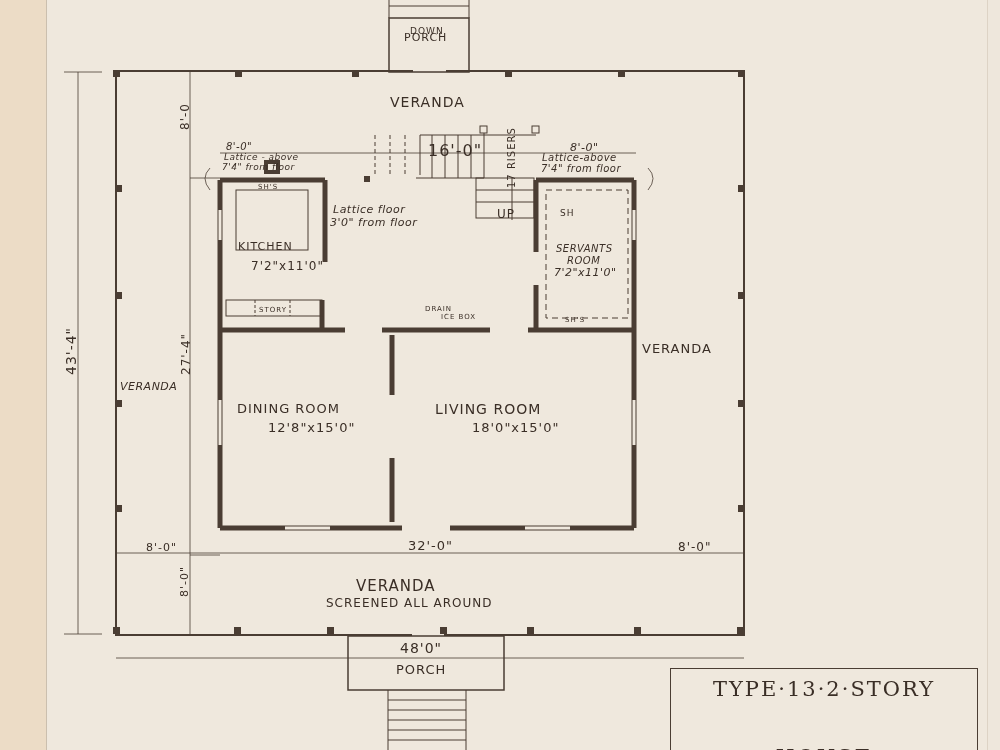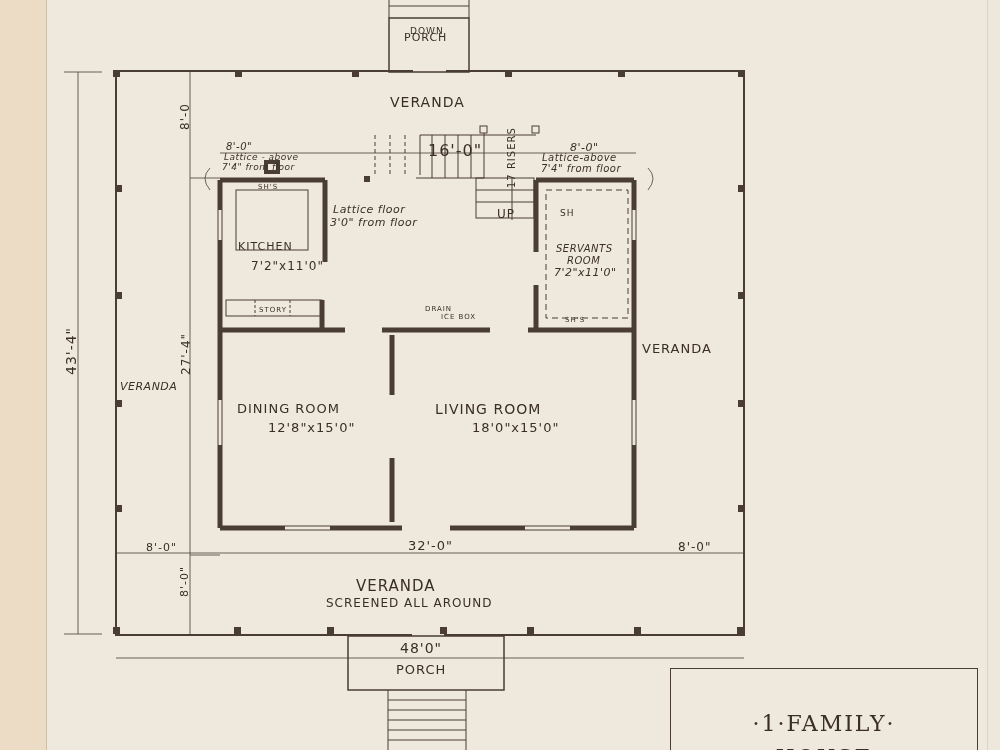--- a/index.html
+++ b/index.html
@@ -201,15 +201,15 @@
 <div class="lbl" style="left:63px;top:375px;font-size:14px;transform:rotate(-90deg);transform-origin:left top;">43'-4"</div>
 <div class="lbl" style="left:179px;top:375px;font-size:12px;transform:rotate(-90deg);transform-origin:left top;">27'-4"</div>
 <div class="lbl" style="left:178px;top:130px;font-size:12px;transform:rotate(-90deg);transform-origin:left top;">8'-0</div>
 <div class="lbl" style="left:178px;top:597px;font-size:11px;transform:rotate(-90deg);transform-origin:left top;">8'-0"</div>
 <div class="lbl" style="left:146px;top:541px;font-size:11px;">8'-0"</div>
 <div class="lbl" style="left:408px;top:538px;font-size:13px;">32'-0"</div>
 <div class="lbl" style="left:678px;top:540px;font-size:12px;">8'-0"</div>
 <div class="lbl" style="left:400px;top:640px;font-size:14px;">48'0"</div>
 
 <div class="title-box">
-  <div class="title-line" style="top:42px;font-size:22px;">·1·FAMILY·</div>
+  <div class="title-line" style="top:8px;font-size:21px;">TYPE·13·2·STORY</div>
   <div class="title-line" style="top:76px;font-size:22px;">HOUSE</div>
 </div>
 
 </body></html>

